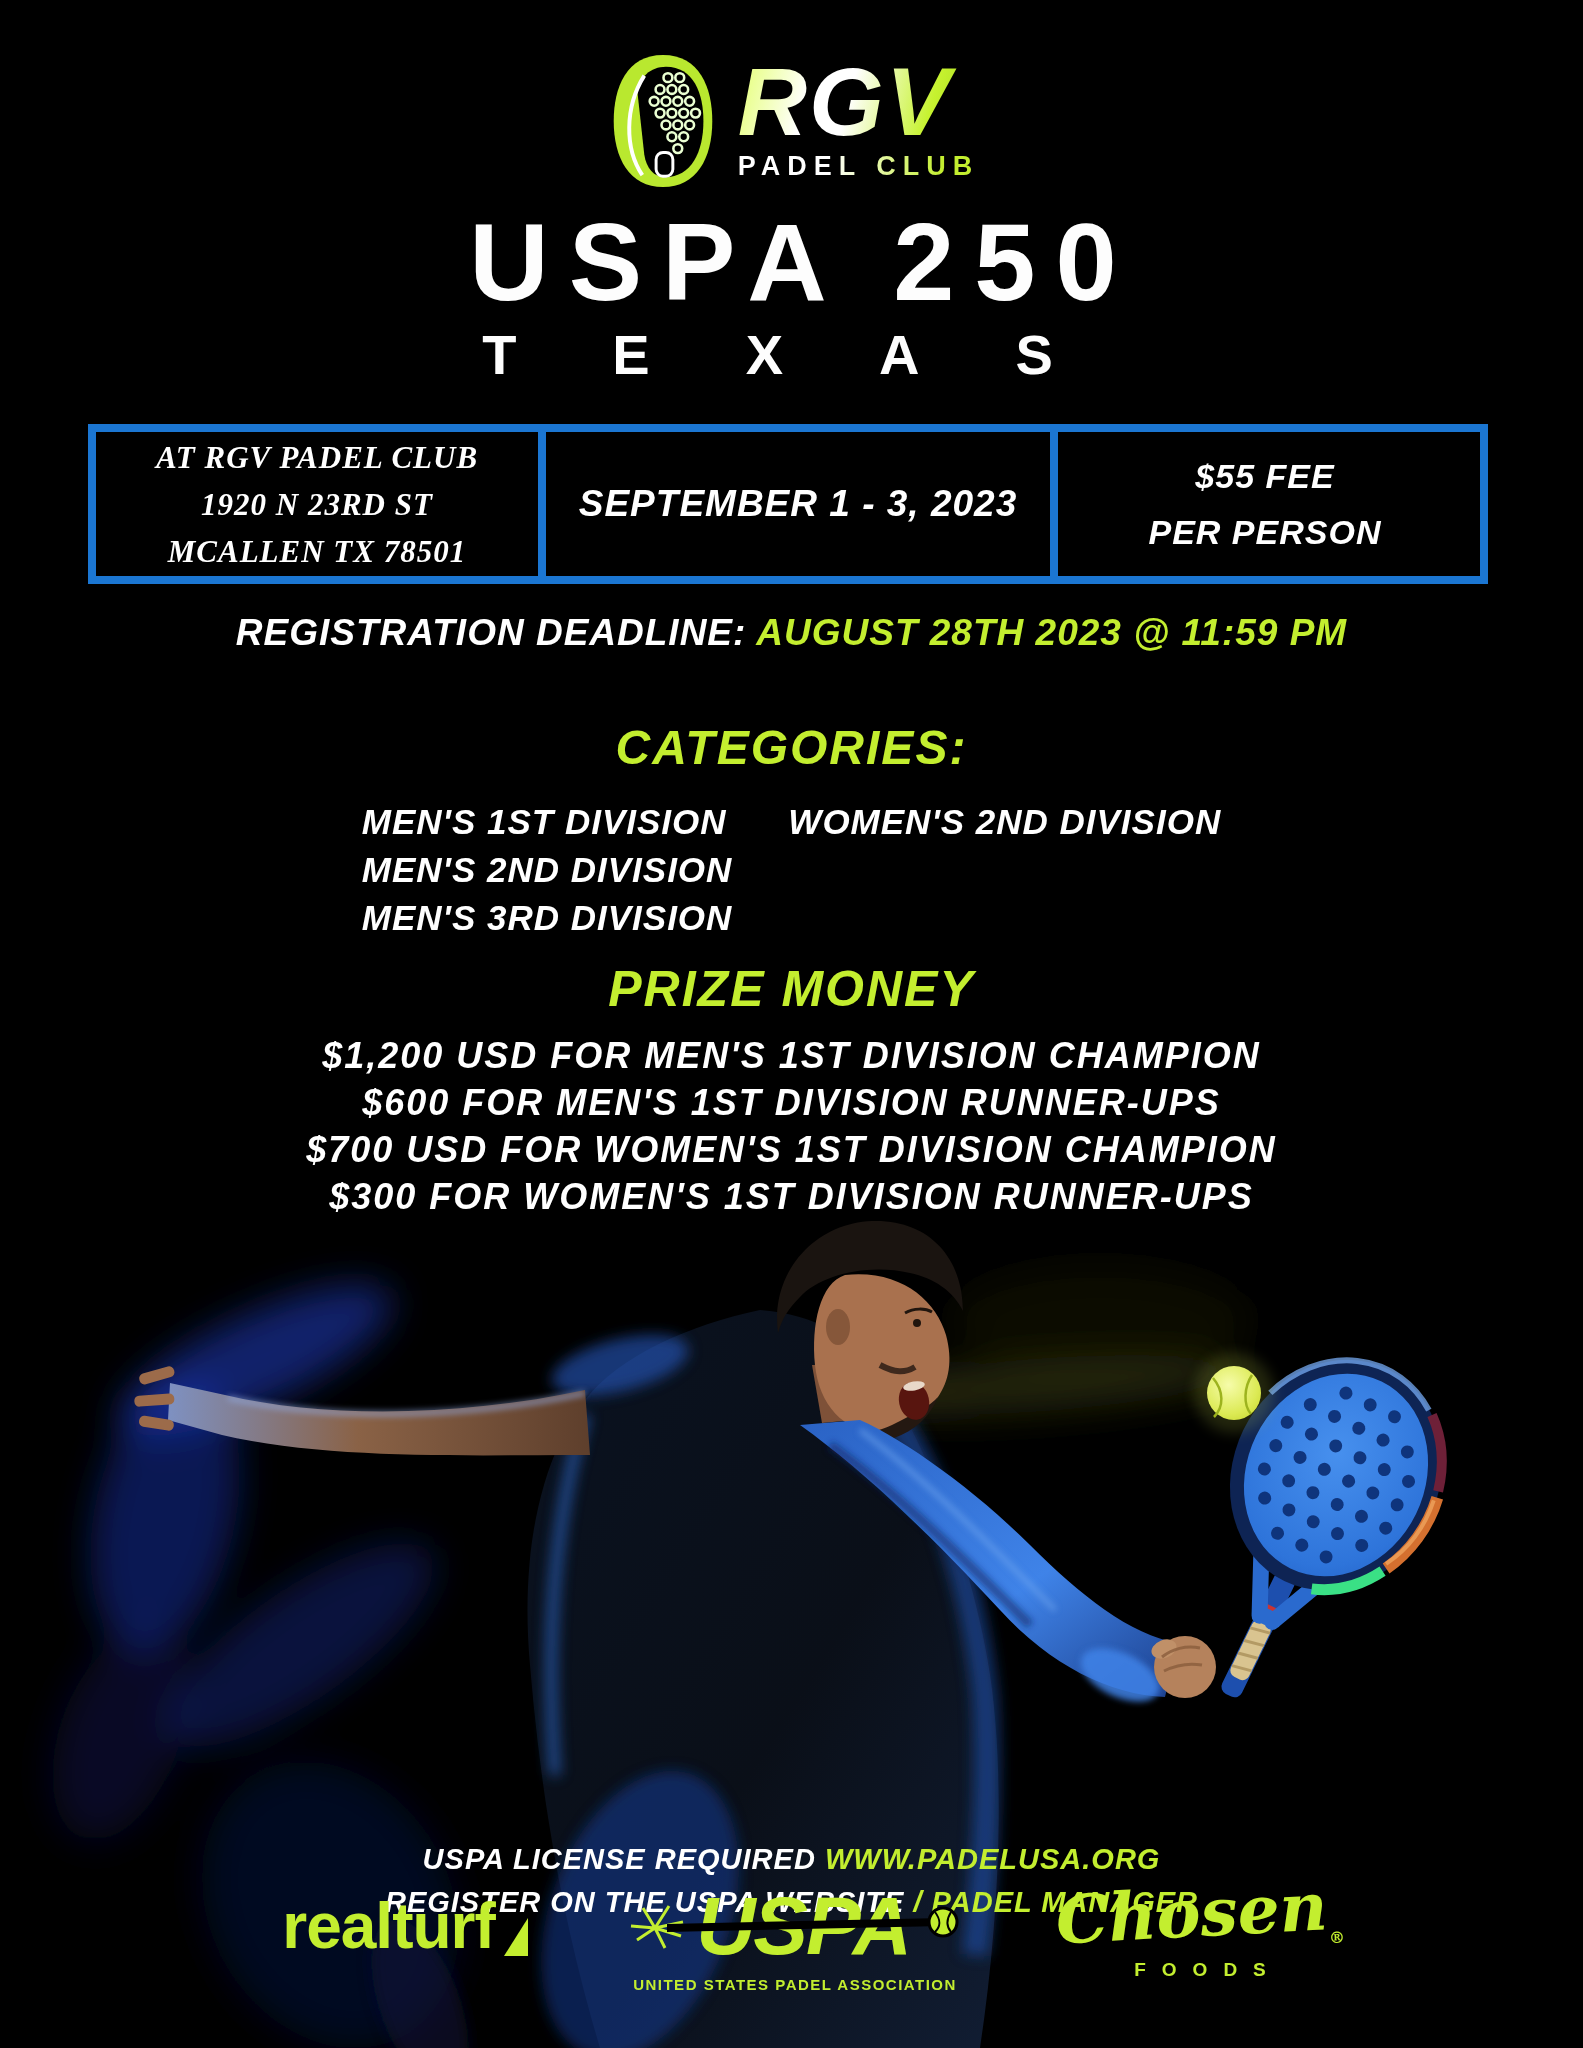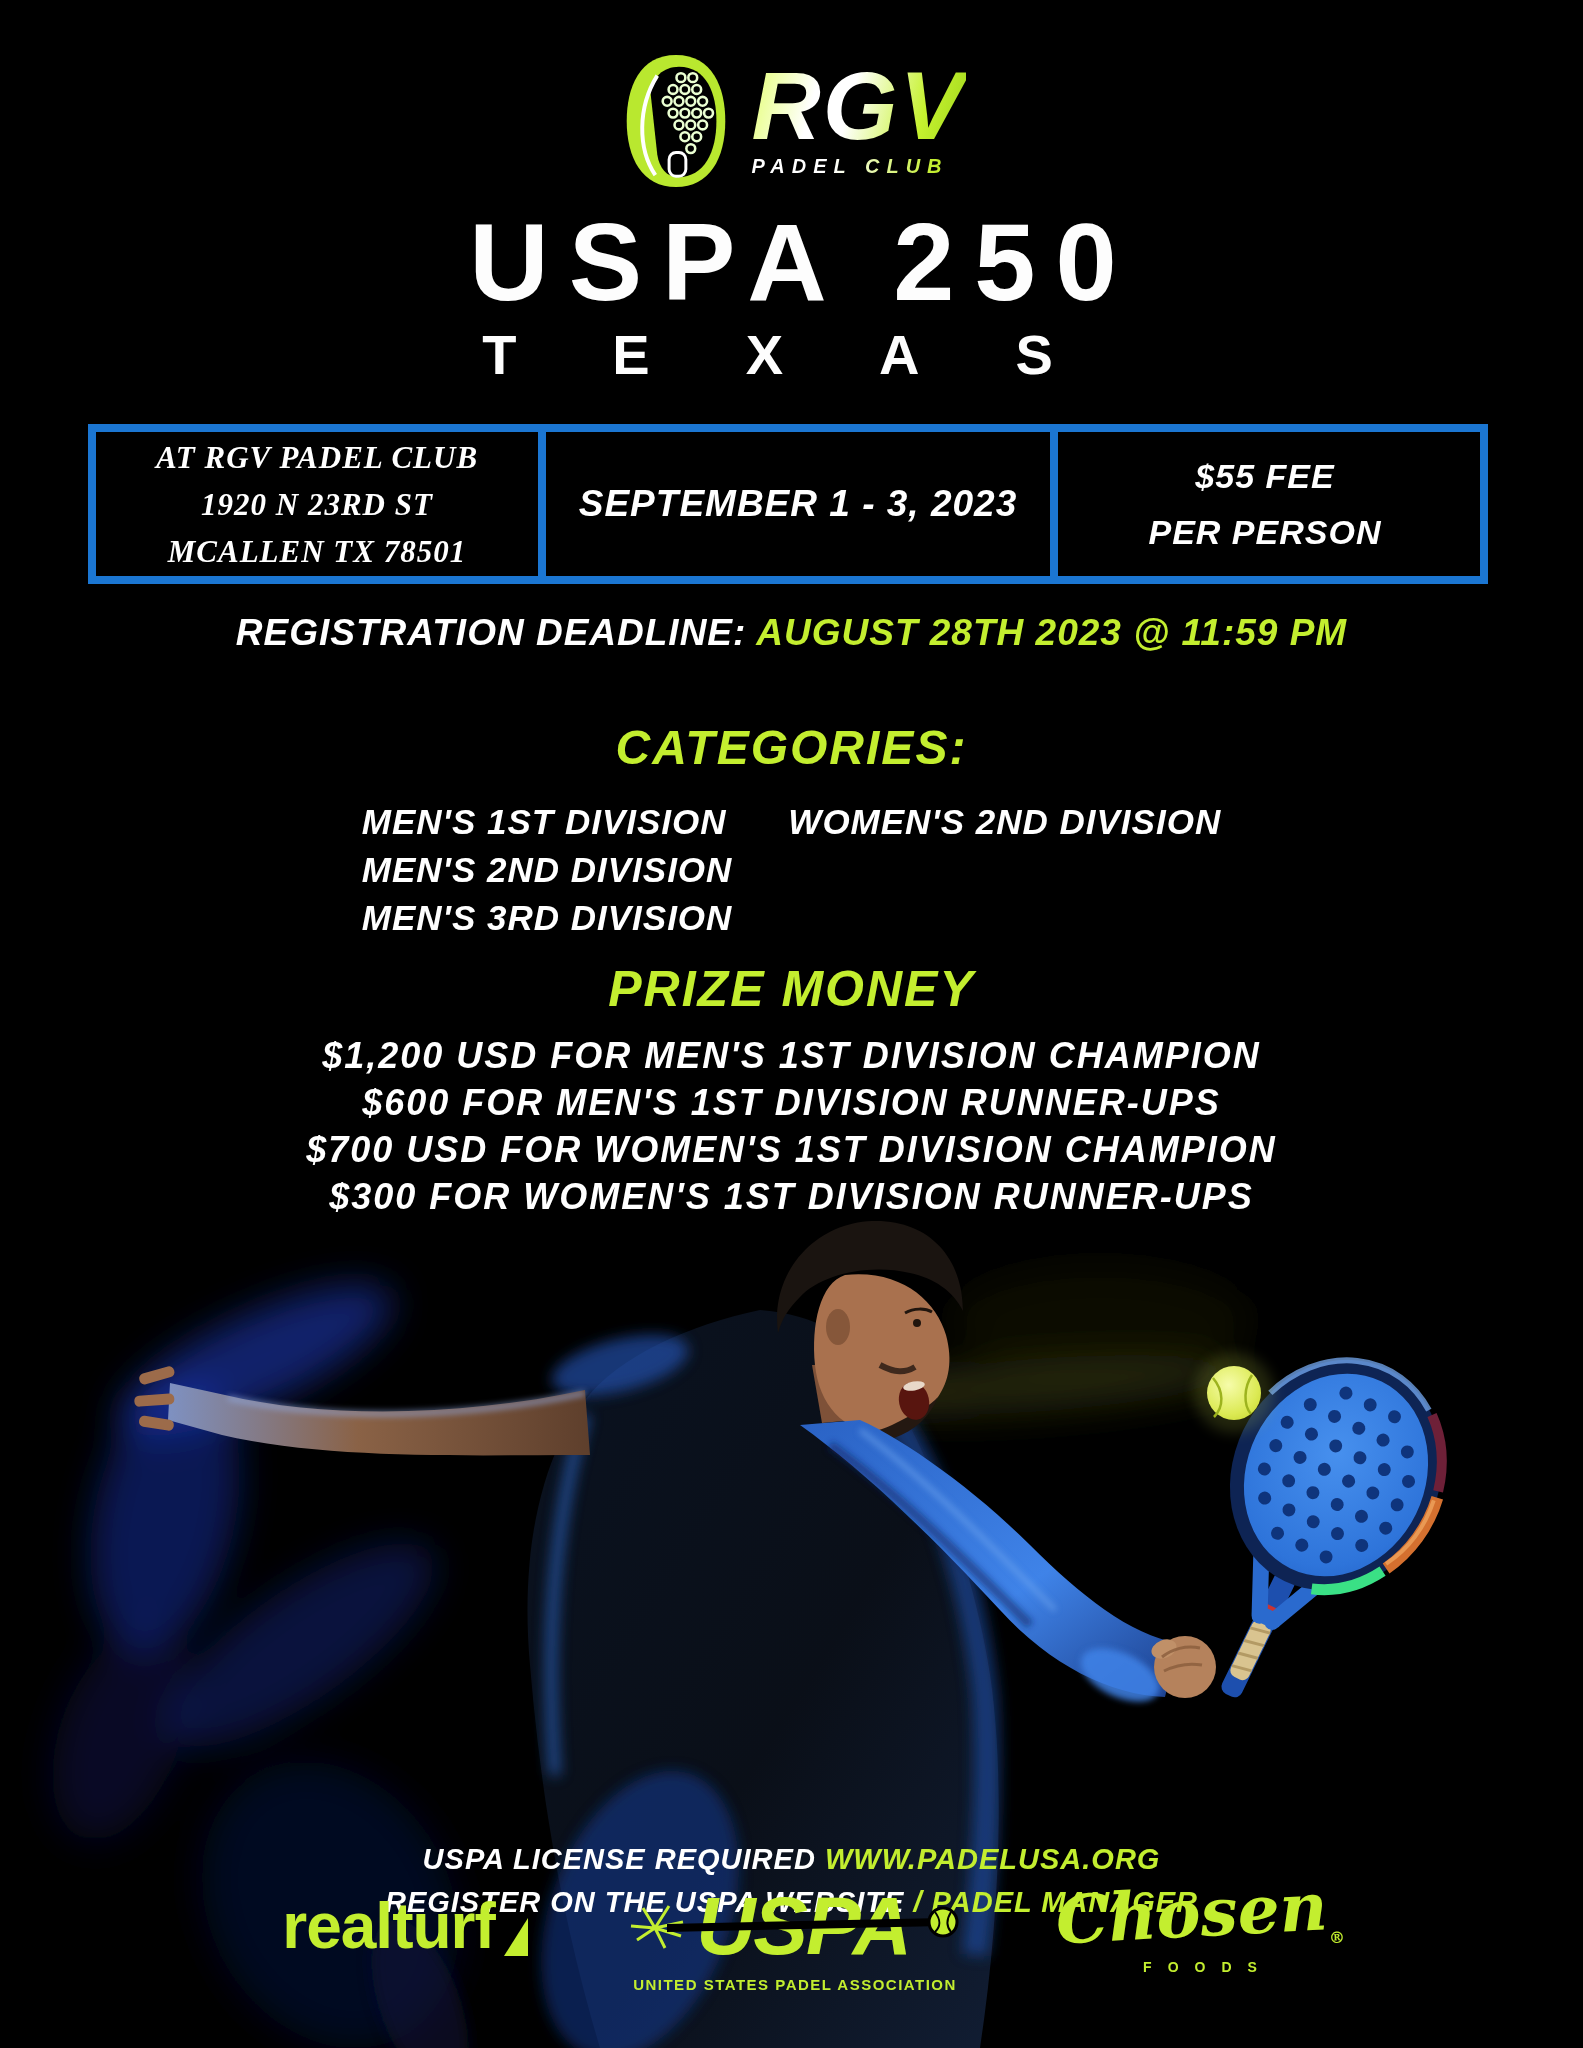--- a/index.html
+++ b/index.html
@@ -15,21 +15,21 @@
 
   
   .logo-block{top:52px;display:flex;justify-content:center;}
   .logo-row{display:flex;align-items:center;gap:16px;}
   .rgv-word{
     font-size:96px;font-weight:bold;font-style:italic;line-height:.88;letter-spacing:2px;
     background:linear-gradient(105deg,#e4ff72 0%,#ffffff 30%,#ffffff 46%,#c6f22f 78%,#9fd61c 100%);
     -webkit-background-clip:text;background-clip:text;color:transparent;
   }
   .padelclub-word{
-    margin-top:6px;font-size:20px;font-weight:bold;font-style:italic;letter-spacing:7px;
+    margin-top:6px;font-size:27px;font-weight:bold;letter-spacing:7px;
     background:linear-gradient(90deg,#ffffff 0%,#ffffff 38%,#c3ee2f 85%);
     -webkit-background-clip:text;background-clip:text;color:transparent;
   }
 
   
   .title{top:198px;font-size:110px;font-weight:bold;letter-spacing:20px;padding-left:23px;
          text-align:center;color:#fdfdfd;font-style:normal;}
   .subtitle{top:322px;font-size:56px;font-weight:bold;letter-spacing:96px;padding-left:48px;
             text-align:center;color:#fdfdfd;}
 
@@ -64,21 +64,21 @@
   .sp-realturf{left:240px;width:330px;top:14px;flex-direction:row;align-items:flex-end;justify-content:center;}
   .realturf-word{font-size:64px;font-weight:700;letter-spacing:-1px;color:var(--green);line-height:1;}
   .rt-mark{width:0;height:0;border-left:24px solid transparent;border-bottom:38px solid var(--green);
            margin-left:9px;margin-bottom:2px;}
   .sp-uspa{left:620px;width:350px;top:2px;}
   .uspa-sub{font-size:15px;font-weight:700;letter-spacing:1.5px;color:var(--green);margin-top:2px;}
   .sp-chosen{left:1050px;width:300px;top:0px;}
   .chosen-word{font-family:"DejaVu Serif",serif;font-style:italic;font-weight:bold;font-size:66px;
                color:var(--green);transform:rotate(-3deg);line-height:1;}
   .chosen-reg{font-size:16px;vertical-align:sub;}
-  .chosen-sub{font-size:14px;font-weight:bold;letter-spacing:16px;padding-left:16px;color:var(--green);margin-top:6px;text-align:right;}
+  .chosen-sub{font-size:19px;font-weight:bold;letter-spacing:16px;padding-left:16px;color:var(--green);margin-top:6px;text-align:right;}
 
   .scene{position:absolute;top:1215px;left:0;width:1583px;height:833px;z-index:1;}
 </style>
 </head>
 <body>
 
 <div class="poster">
 
   <svg class="scene" viewBox="0 0 1583 833" aria-hidden="true">
     <defs>

